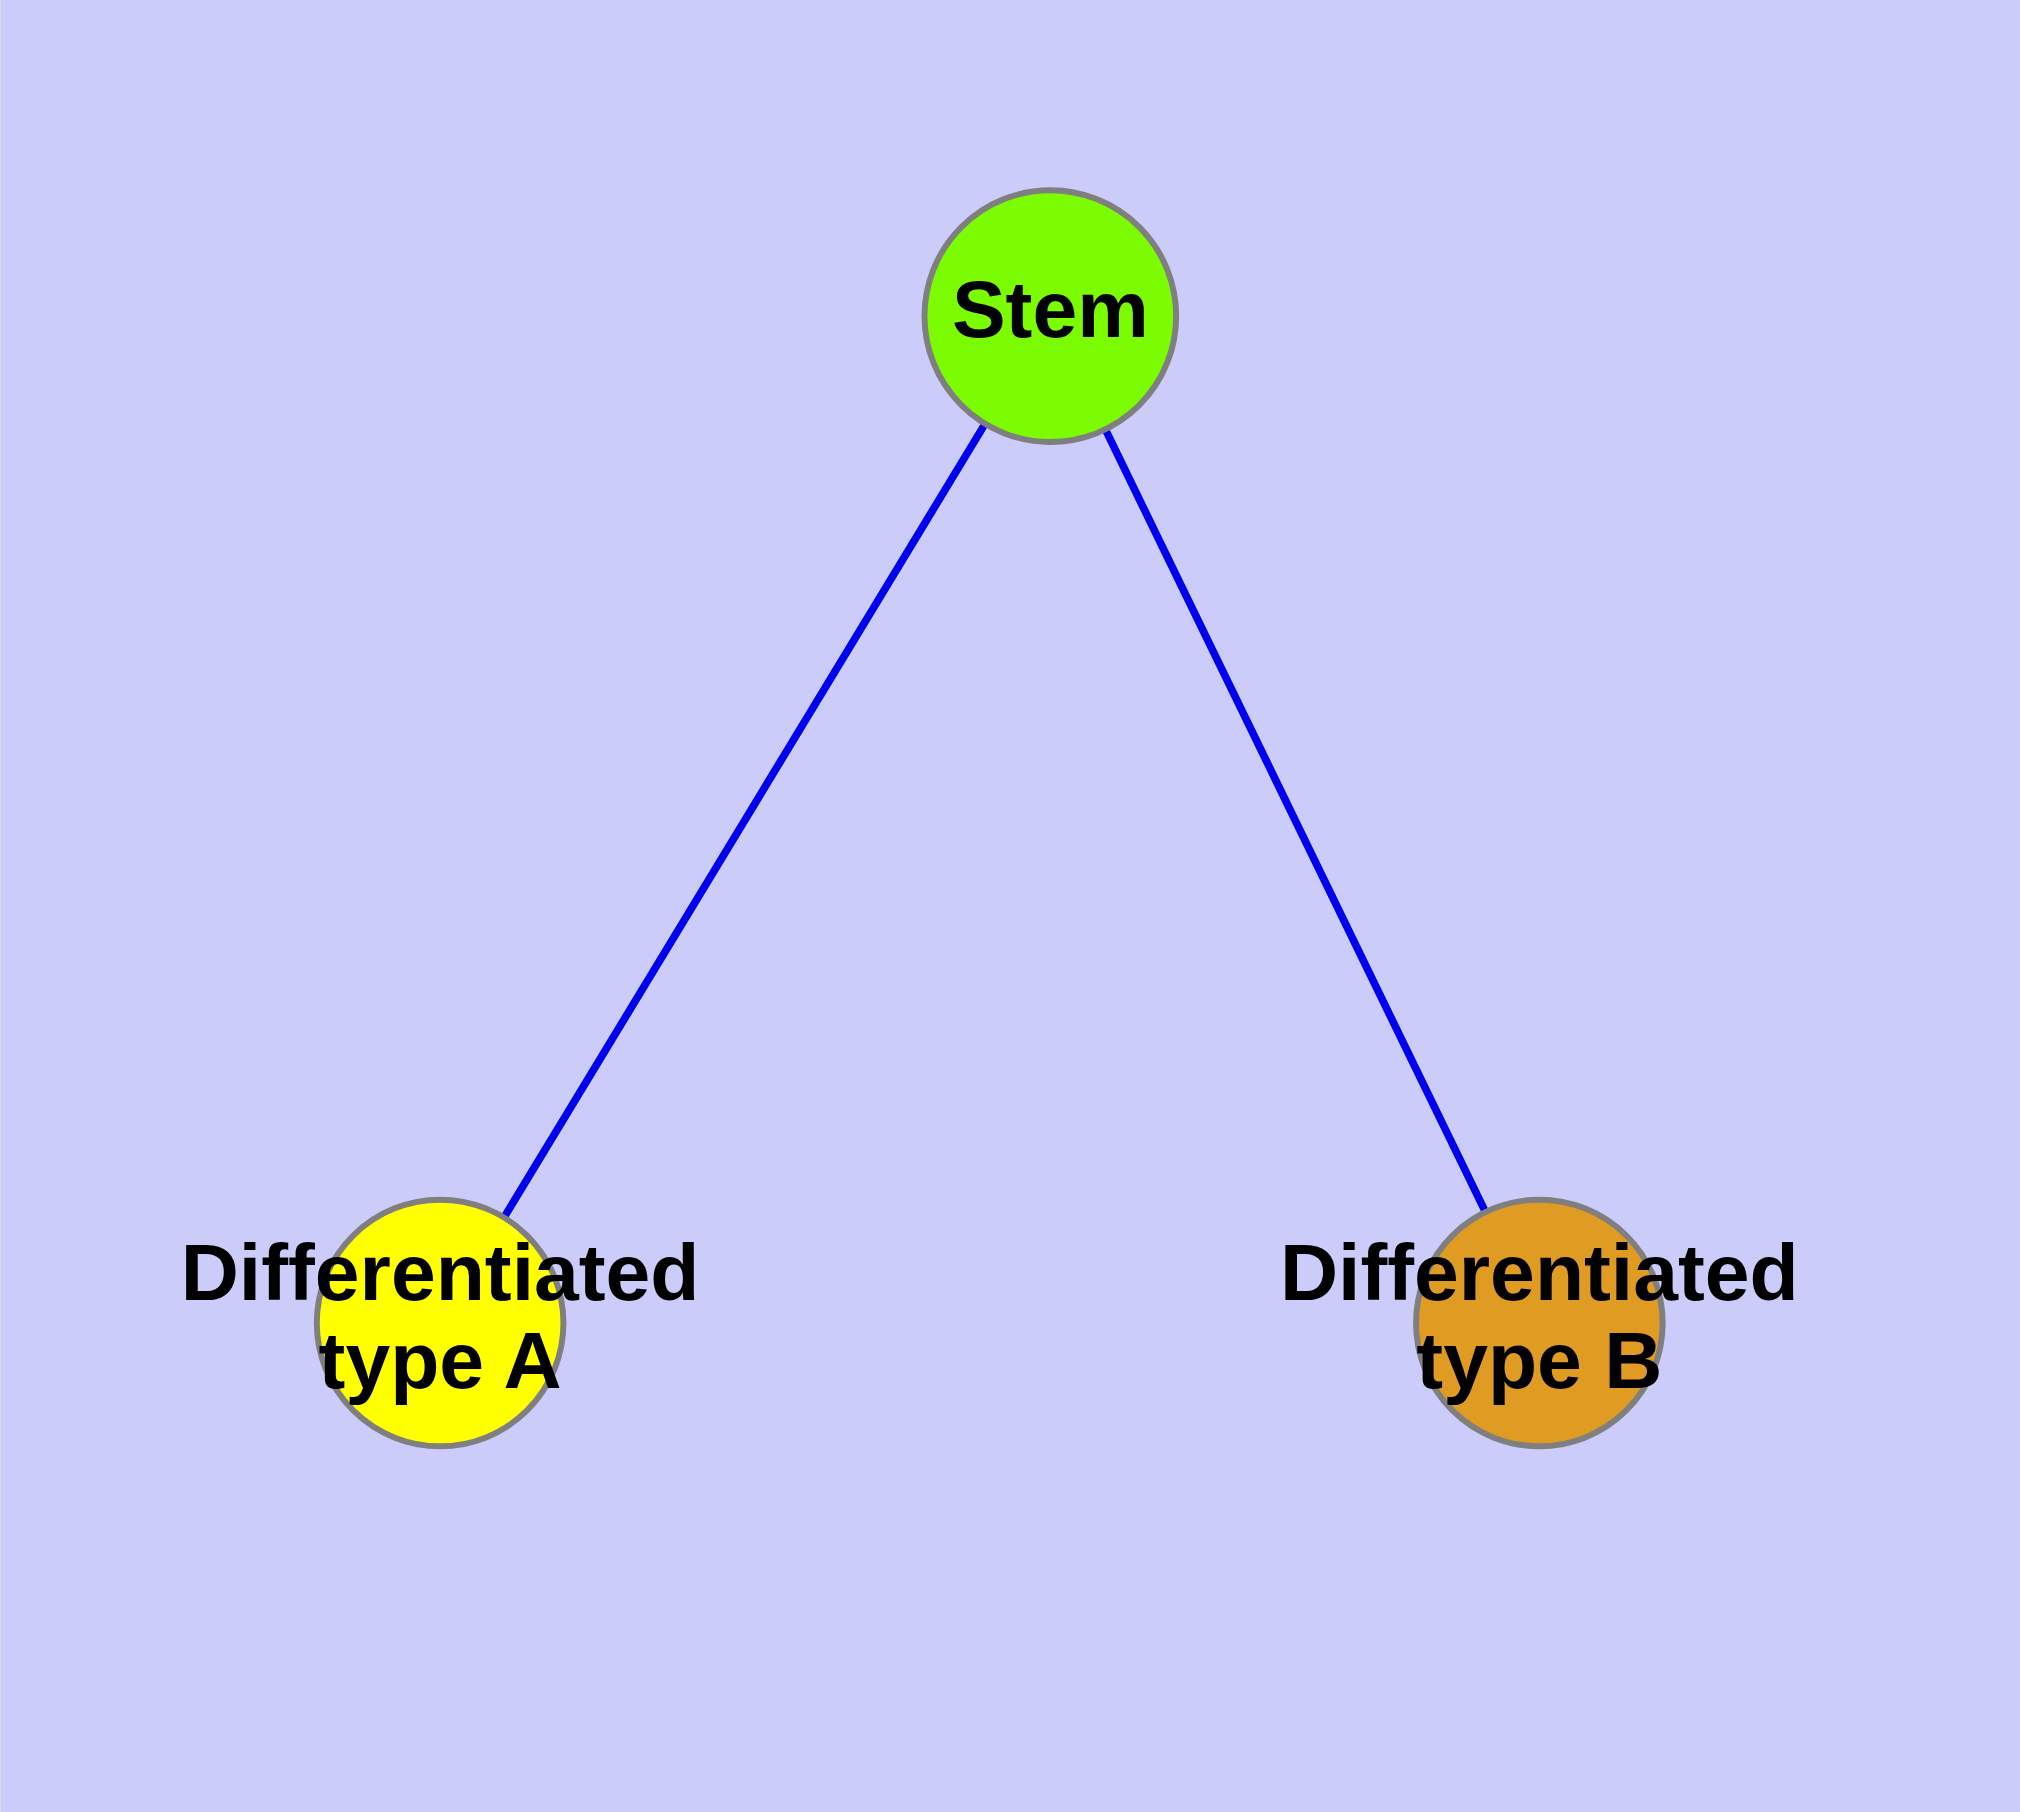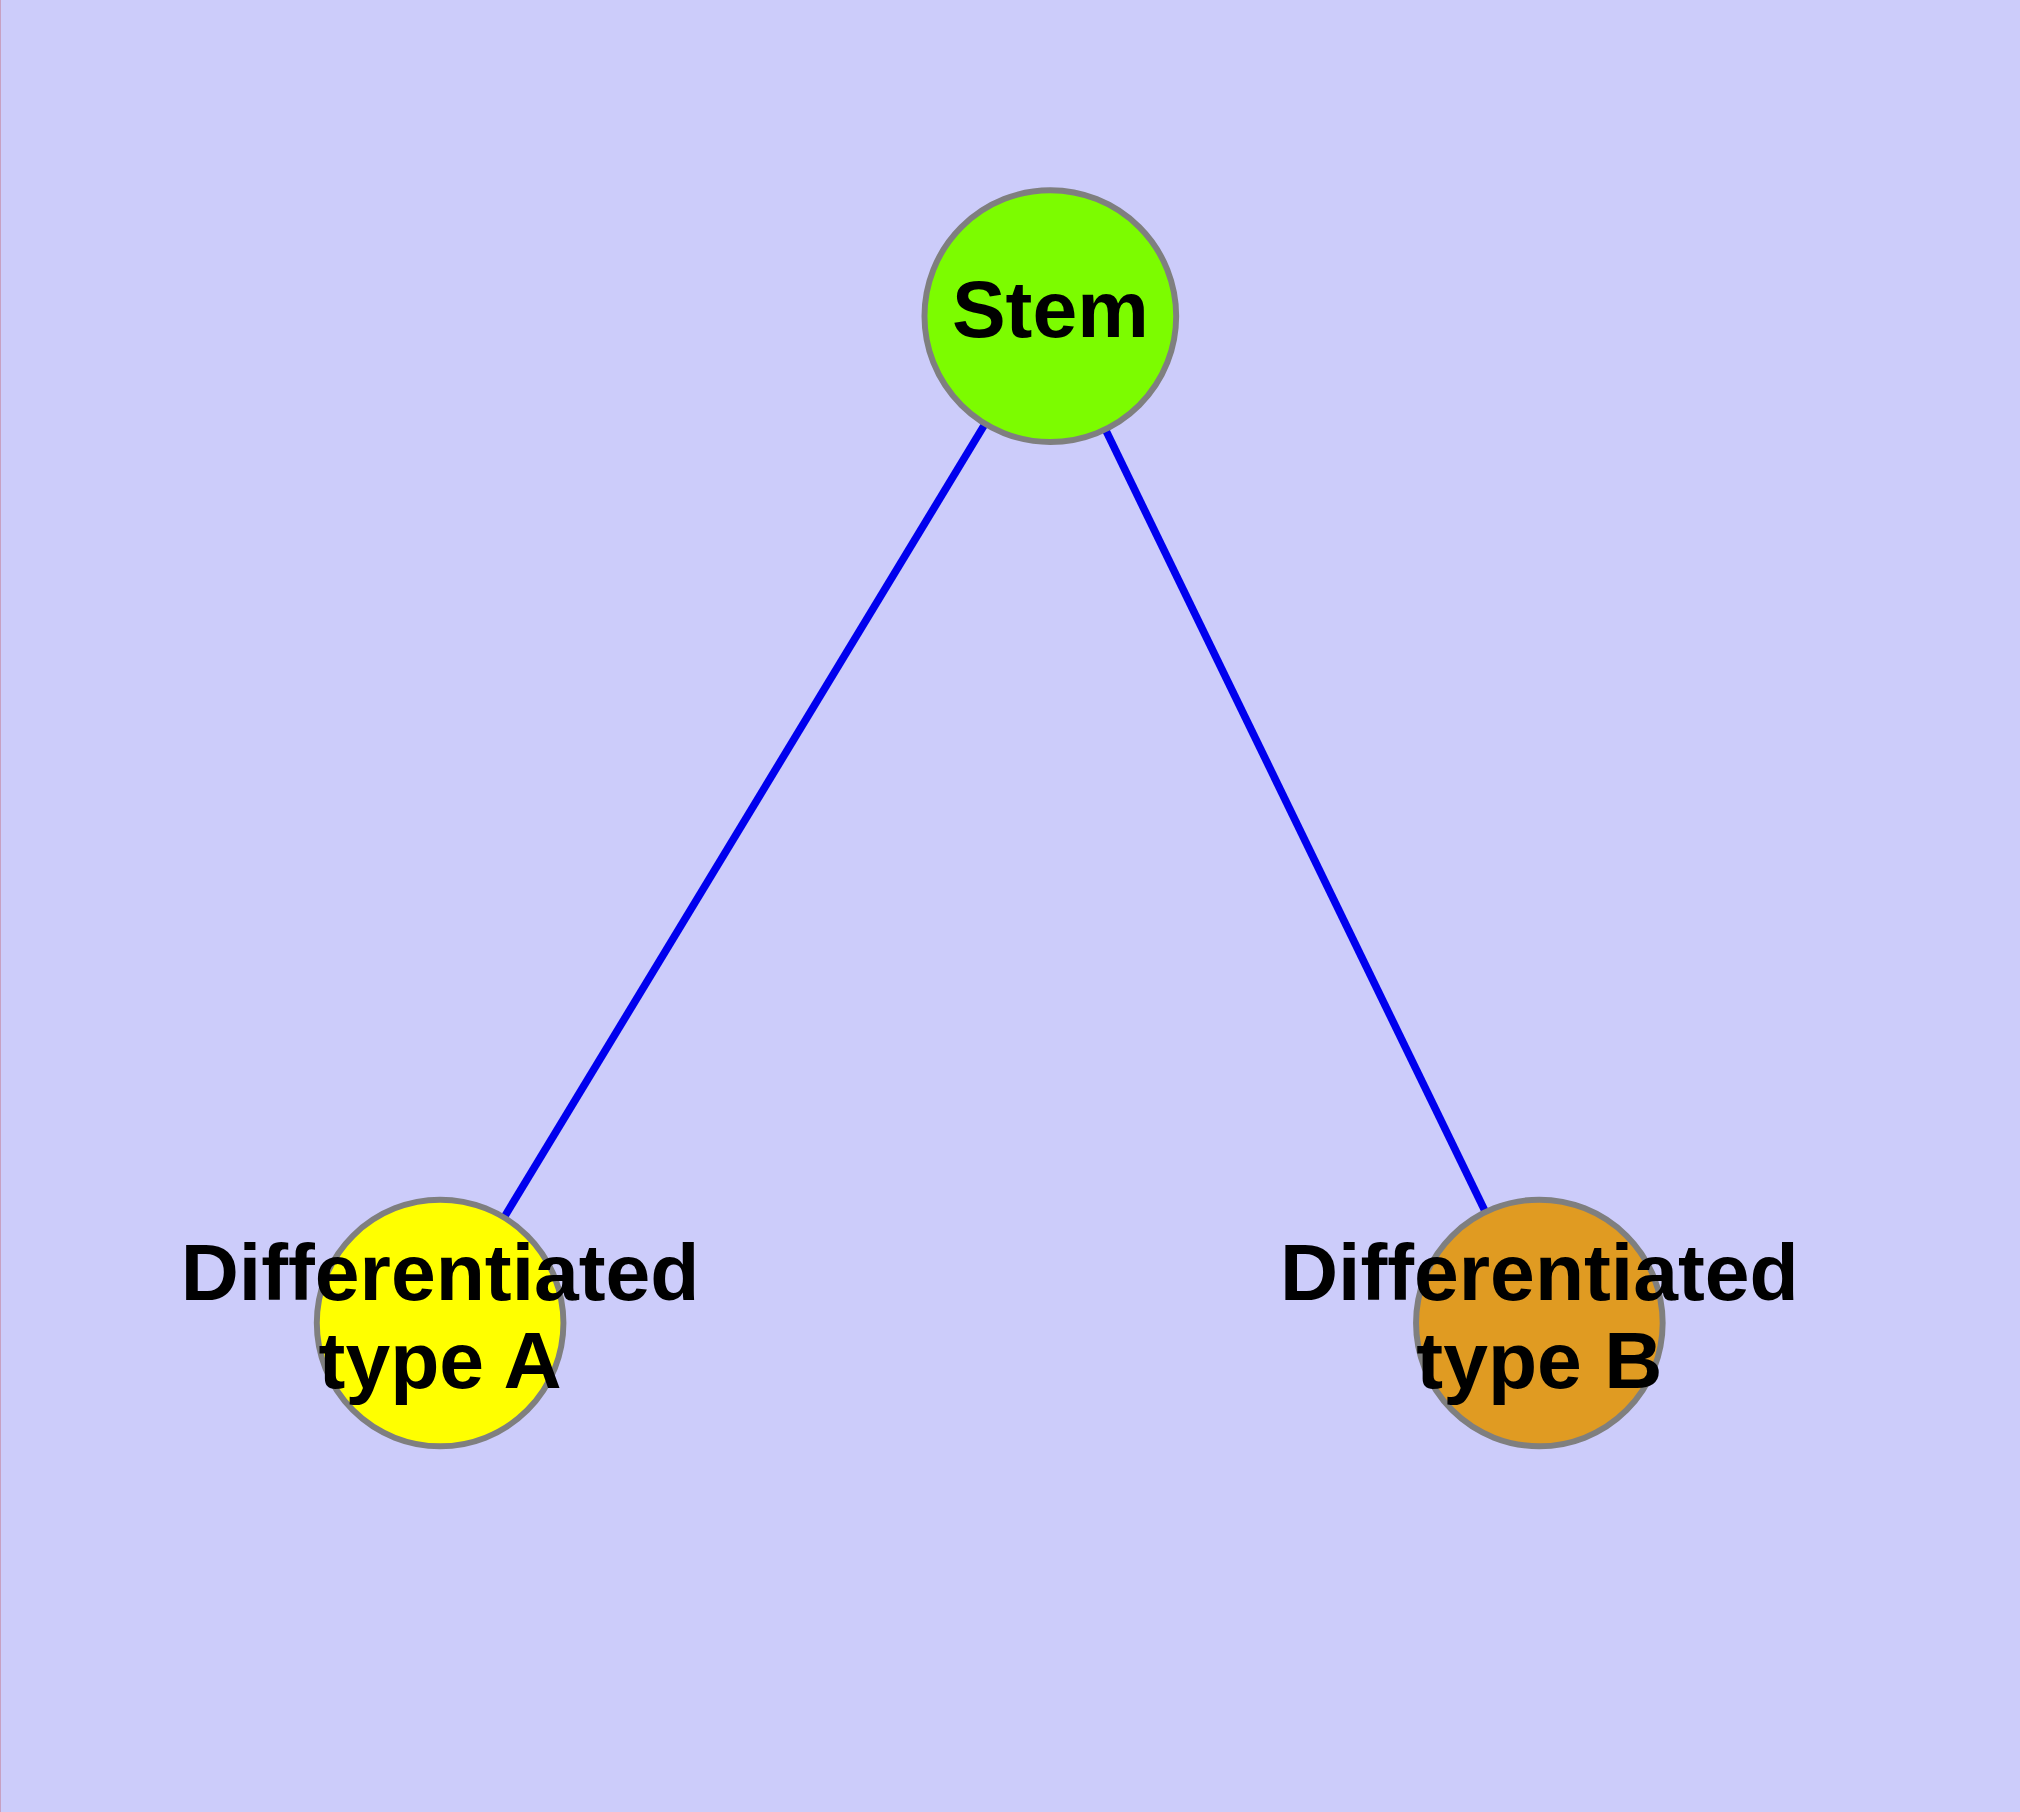--- a/index.html
+++ b/index.html
@@ -28,21 +28,21 @@
     fill: #000000;
     stroke: none;
     text-anchor: middle;
     dominant-baseline: middle;
     paint-order: normal;
   }
 </style>
 </head>
 <body>
 
-<div id="canvas" style="width: 2021px; height: 1812px; background: #b91c1c;">
+<div id="canvas" style="width: 2021px; height: 1812px; background: #fef9c3;">
   <svg id="graph-svg" viewBox="0 0 2384 2138" xmlns="http://www.w3.org/2000/svg" style="width: 2021px; height: 1812px;">
 
     <rect id="bg-rect" x="0" y="0" width="2384" height="2138" fill="#ccccfa"></rect>
 
     <g id="edges-layer">
         <line x1="1162.291346018185" y1="499.56927906999465" x2="594.1537488335349" y2="1436.9963144246674" stroke="#0000ee" stroke-width="9" stroke-linecap="butt"></line>
         <line x1="1303.6591958949255" y1="506.1284657247339" x2="1752.651463481323" y2="1430.5700842561728" stroke="#0000ee" stroke-width="9" stroke-linecap="butt"></line>
       </g>
     <g id="nodes-layer">
         <circle cx="1239" cy="373" r="148.5" fill="#7cfc00" stroke="#7f7f7f" stroke-width="7"></circle>

